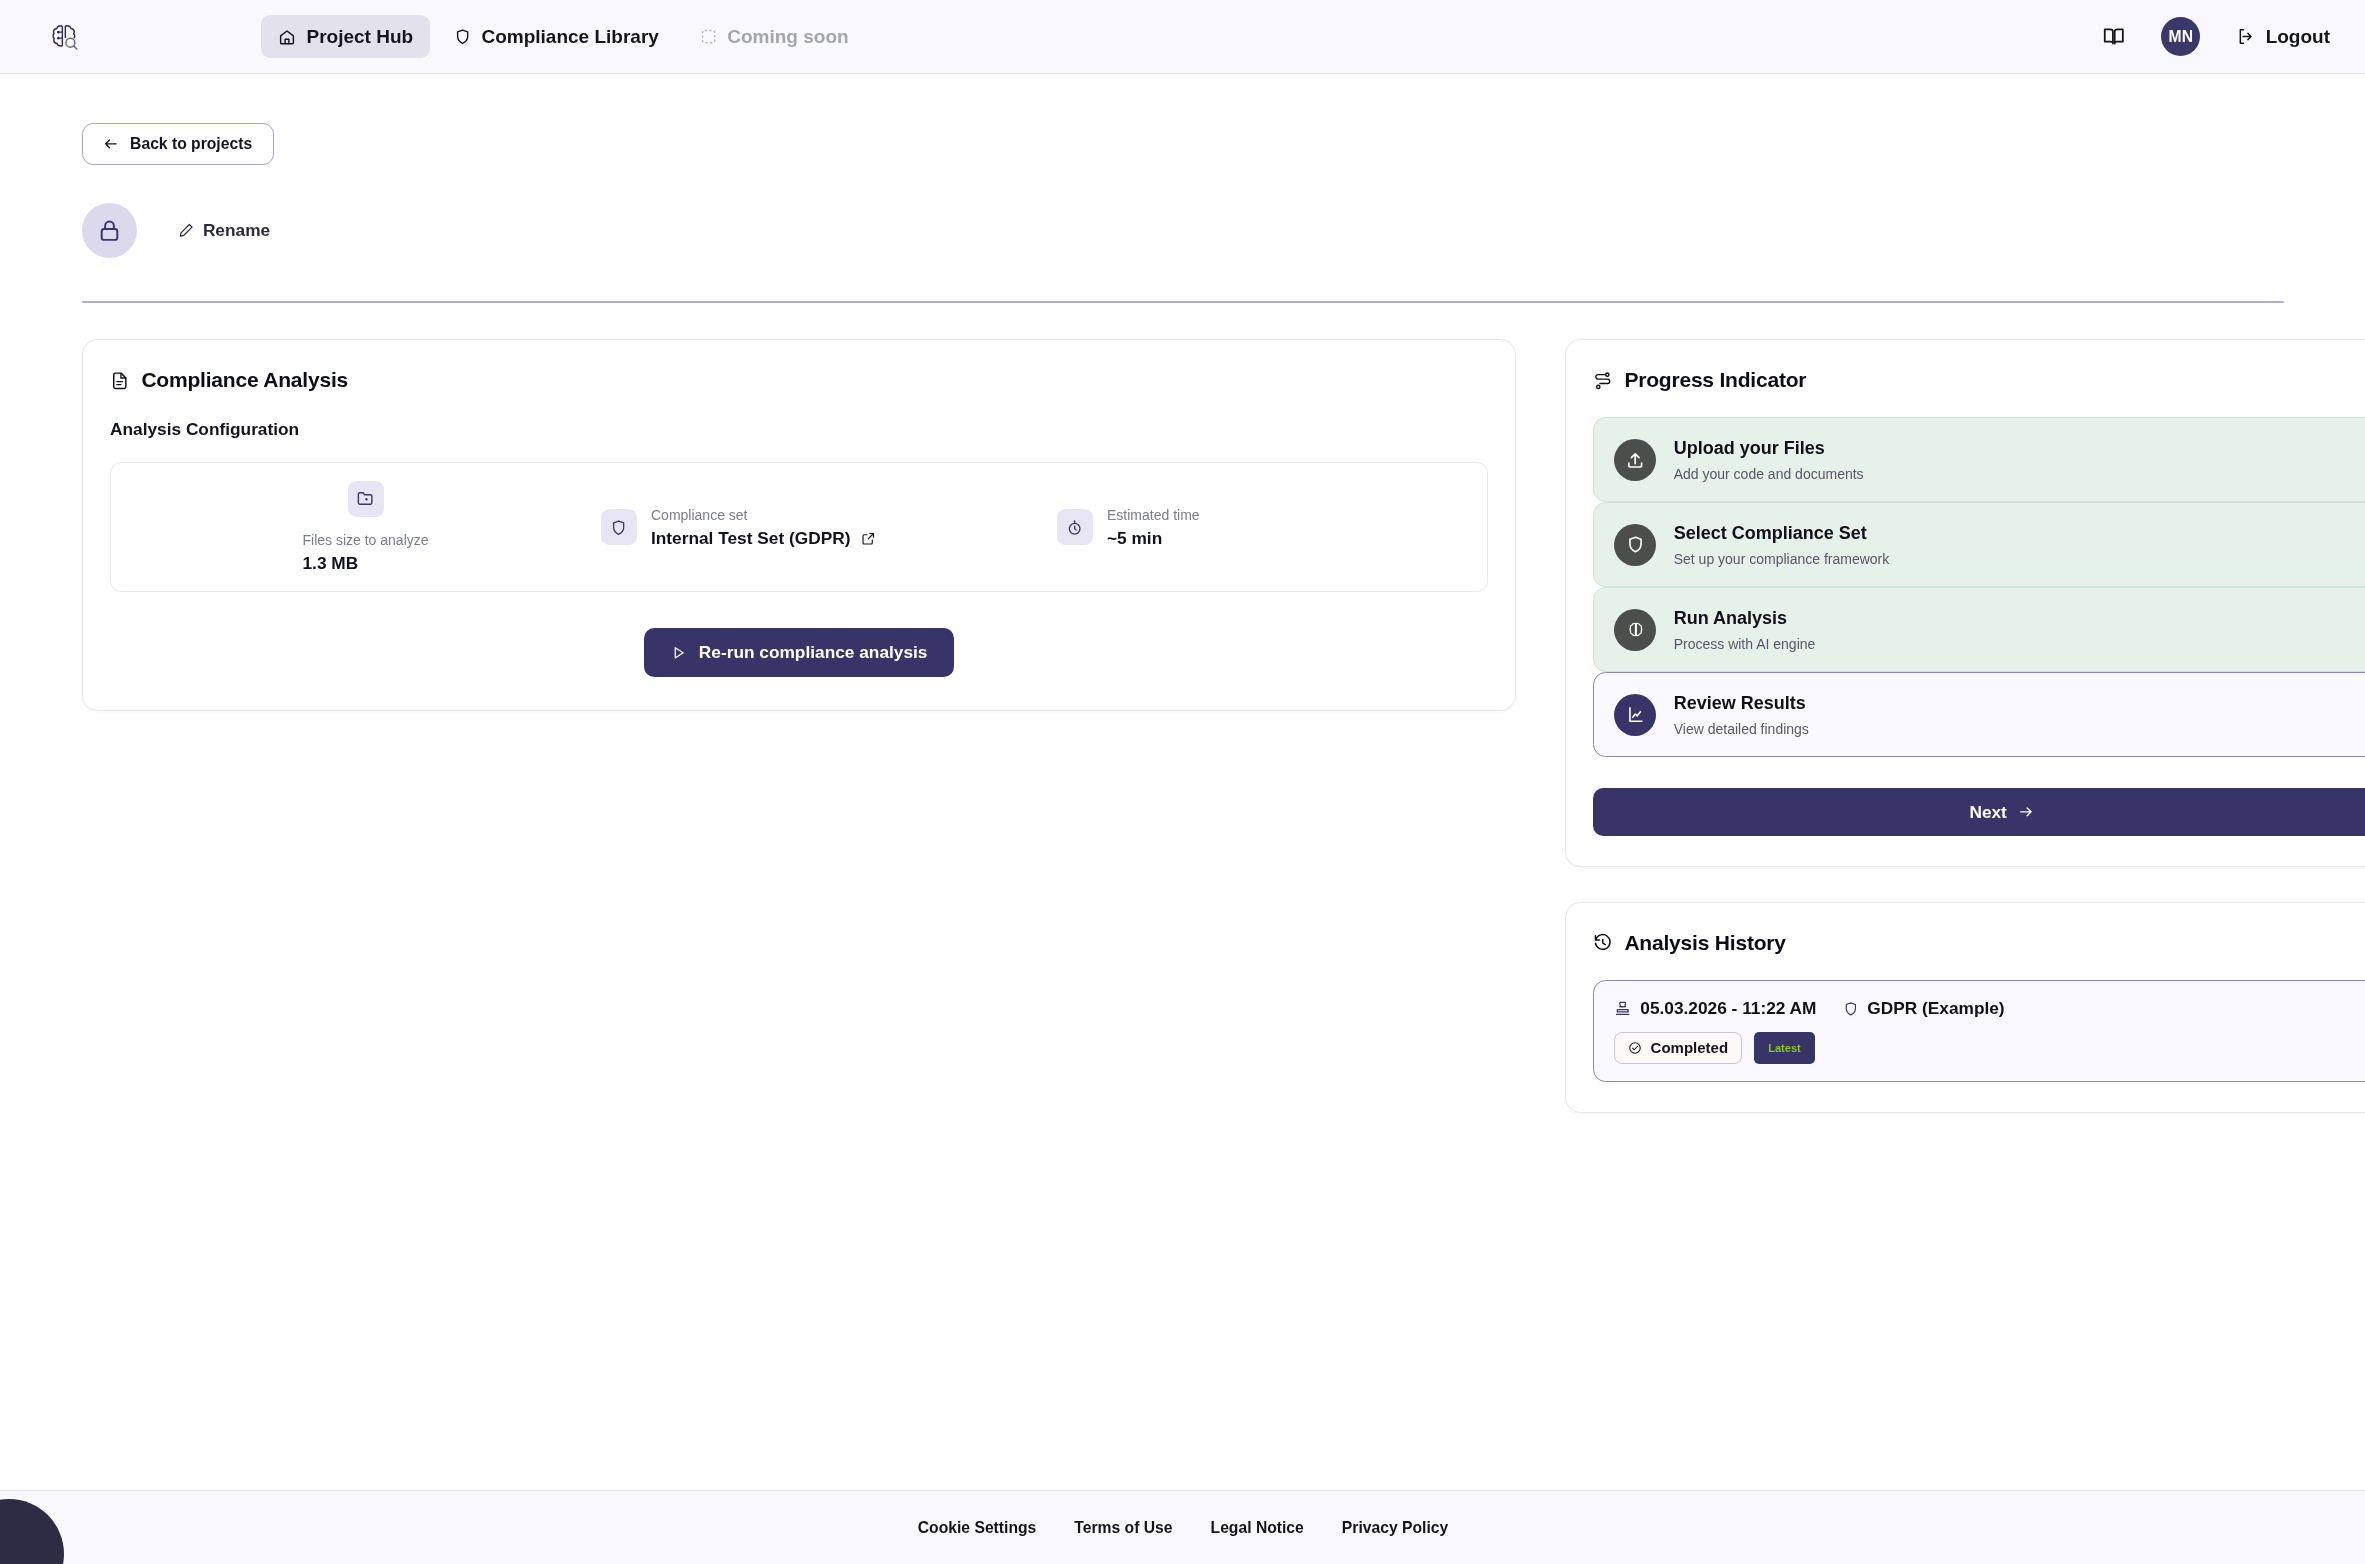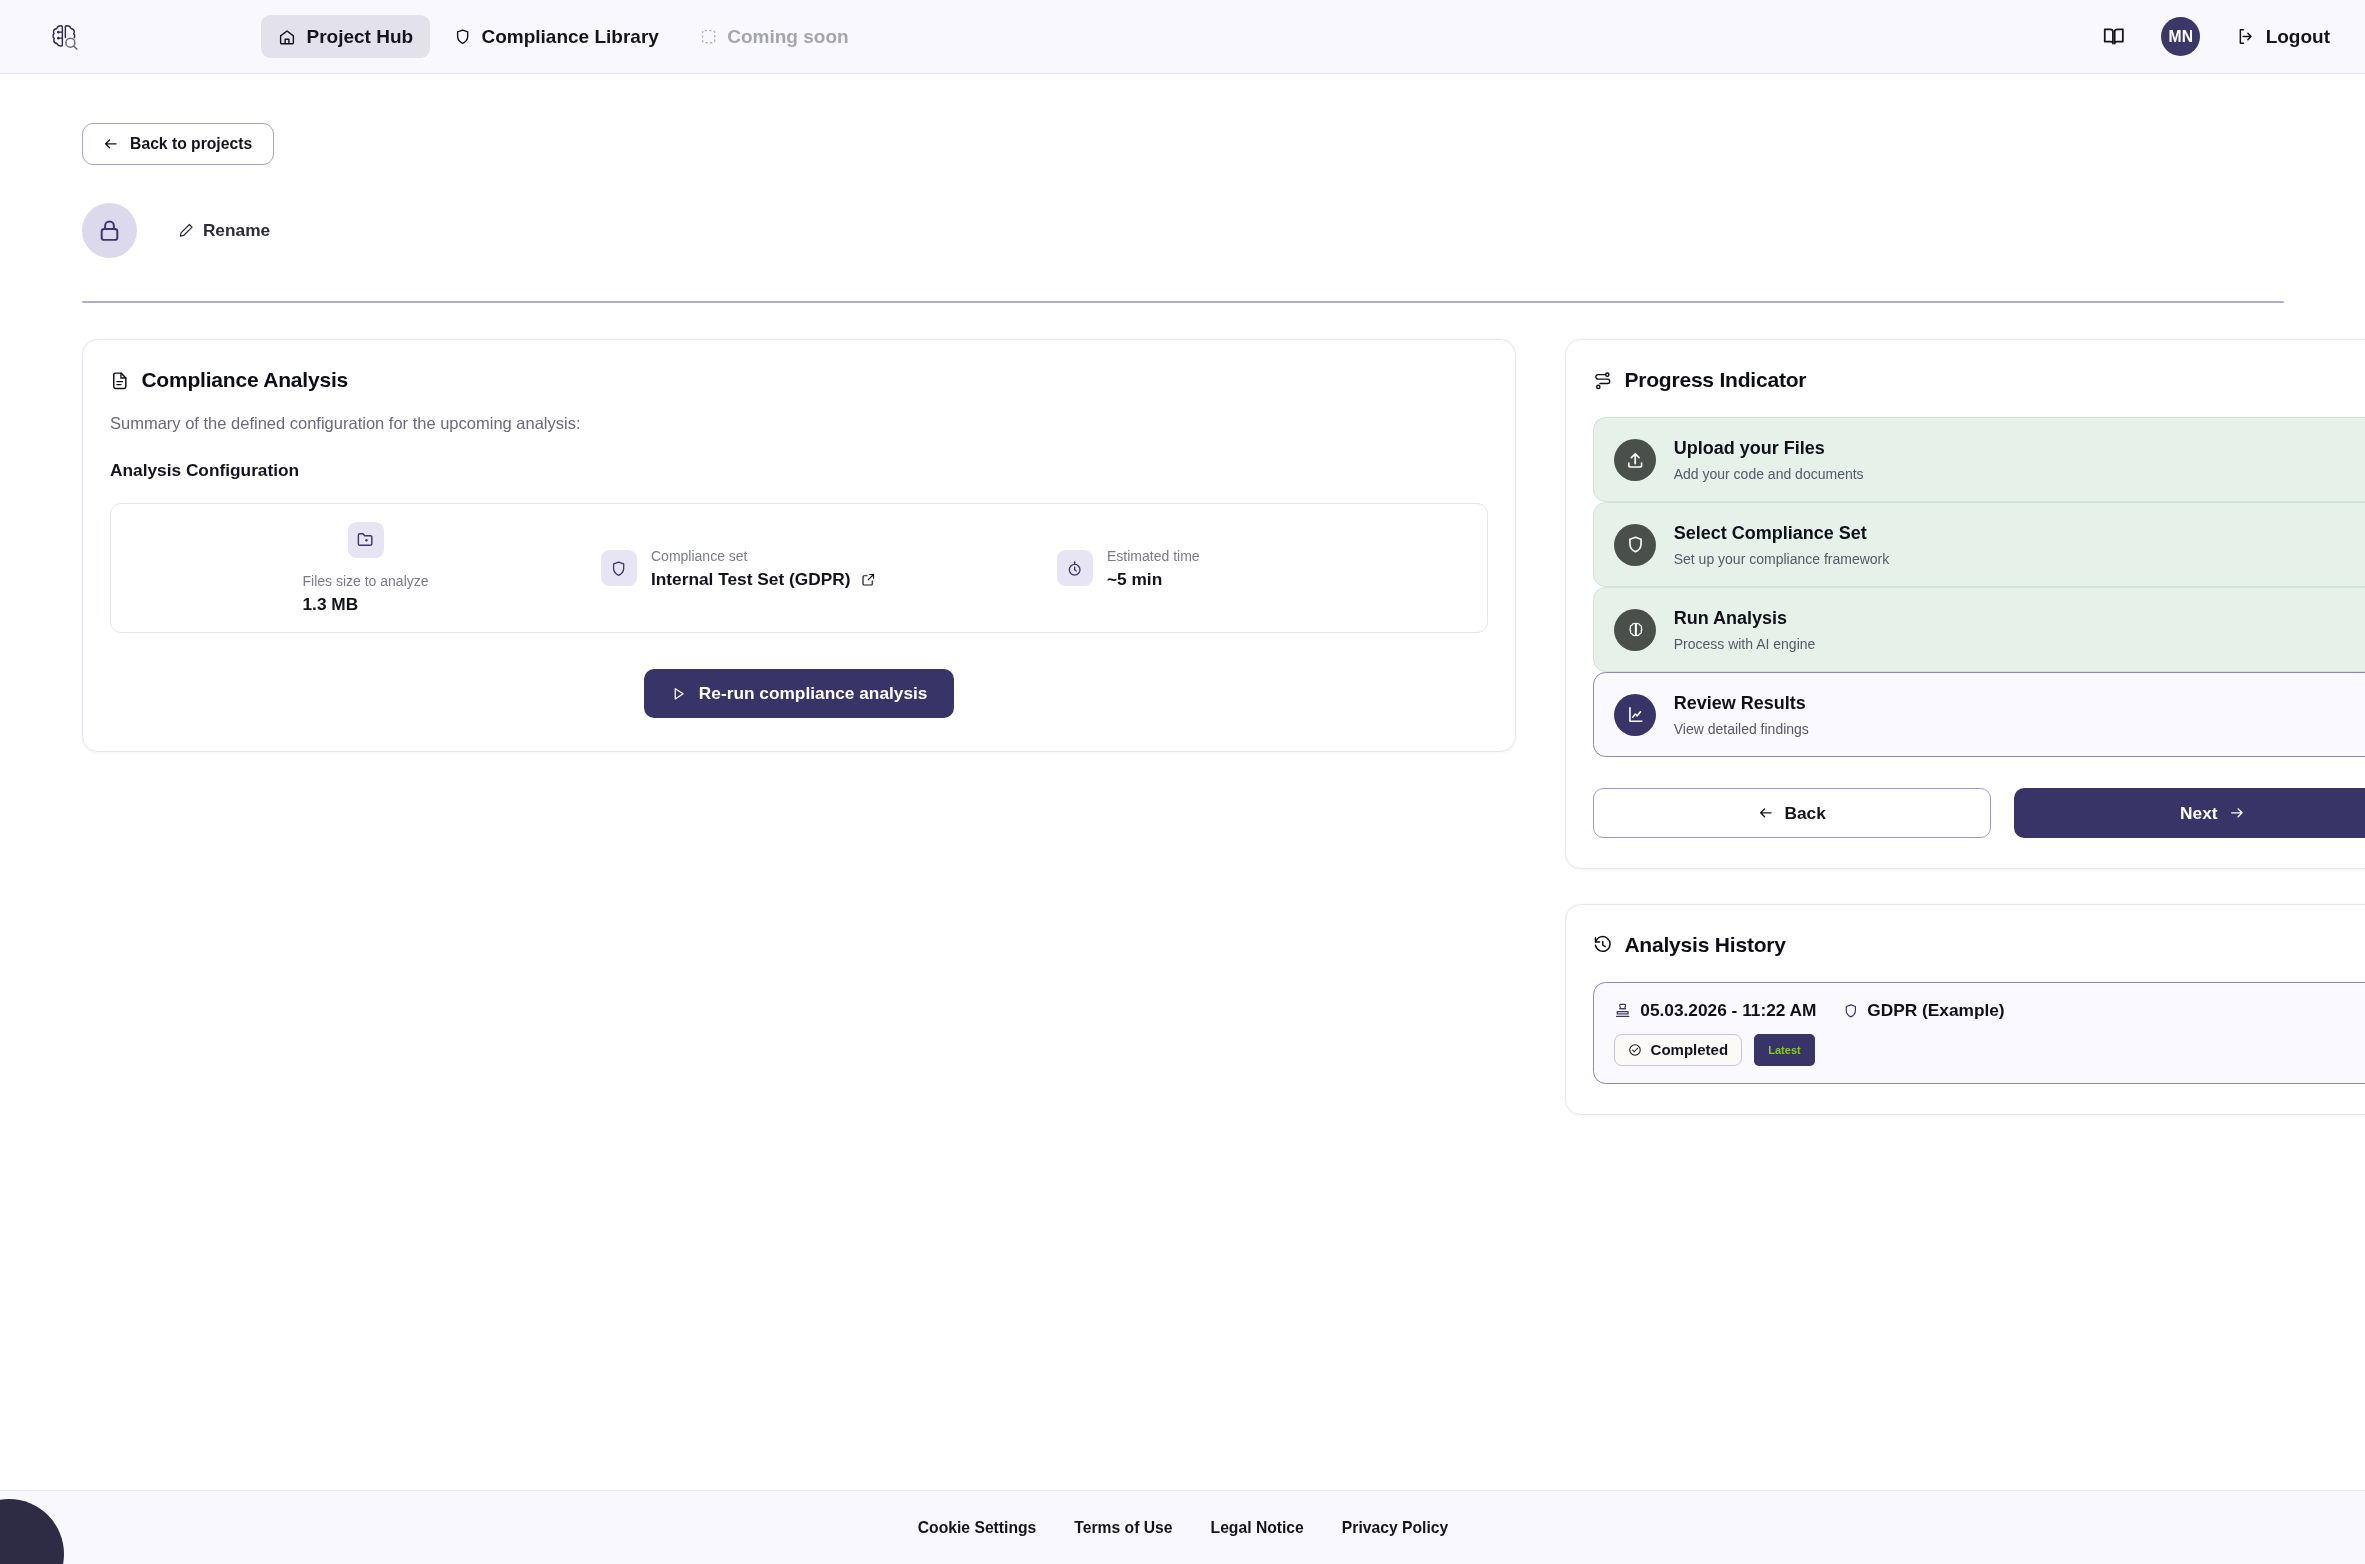--- a/index.html
+++ b/index.html
@@ -483,21 +483,20 @@
           <div class="card-title">
             <span>
               <svg width="19.6" height="19.6" viewBox="0 0 24 24" fill="none">
                 <path d="M13.6 2.6H6.6a2 2 0 0 0-2 2v14.8a2 2 0 0 0 2 2h10.8a2 2 0 0 0 2-2V8.6l-5.8-6z" stroke="#0d0d17" stroke-width="1.8" stroke-linejoin="round"></path>
                 <path d="M13.4 2.8v5.8h5.8M8.4 13h7M8.4 16.6h5" stroke="#0d0d17" stroke-width="1.6" stroke-linecap="round"></path>
               </svg>
             </span>
             <span>Compliance Analysis</span>
           </div>
 
-          <div class="summary-text">Summary of the defined configuration for the upcoming analysis:</div>
 
           <div class="subhead">Analysis Configuration</div>
 
           <div class="config-row">
 
             <div class="config-cell c1">
               <div class="cfg-icon">
                 <svg width="19" height="19" viewBox="0 0 24 24" fill="none">
                   <path d="M3 6.6a1.8 1.8 0 0 1 1.8-1.8h4.1l2 2.4h7.3A1.8 1.8 0 0 1 20 9v8.4a1.8 1.8 0 0 1-1.8 1.8H4.8A1.8 1.8 0 0 1 3 17.4V6.6z" stroke="#3b3769" stroke-width="1.8" stroke-linejoin="round"></path>
                   <circle cx="13.2" cy="13" r="1.5" fill="#3b3769"></circle>
@@ -646,28 +645,20 @@
               </div>
               <div>
                 <div class="step-title">Review Results</div>
                 <div class="step-sub">View detailed findings</div>
               </div>
             </div>
 
           </div>
 
           <div class="nav-buttons">
-            <button class="ghost-btn">
-              <span>
-                <svg width="15.7" height="15.7" viewBox="0 0 24 24" fill="none">
-                  <path d="M20 12H4M10 6l-6 6 6 6" stroke="#14141e" stroke-width="2.1" stroke-linecap="round" stroke-linejoin="round"></path>
-                </svg>
-              </span>
-              <span>Back</span>
-            </button>
             <button class="next-btn">
               <span>Next</span>
               <span>
                 <svg width="15.7" height="15.7" viewBox="0 0 24 24" fill="none">
                   <path d="M4 12h16M14 6l6 6-6 6" stroke="#ffffff" stroke-width="2.1" stroke-linecap="round" stroke-linejoin="round"></path>
                 </svg>
               </span>
             </button>
           </div>
 

